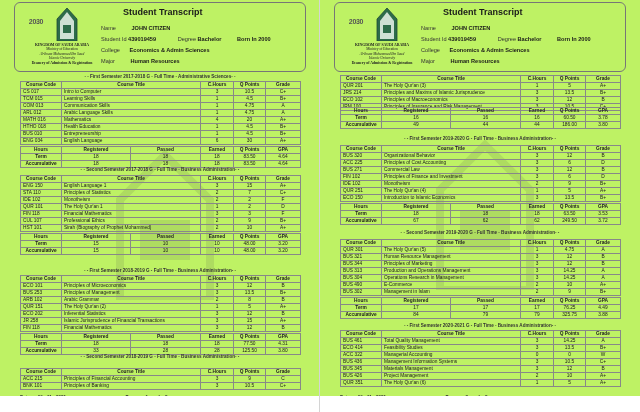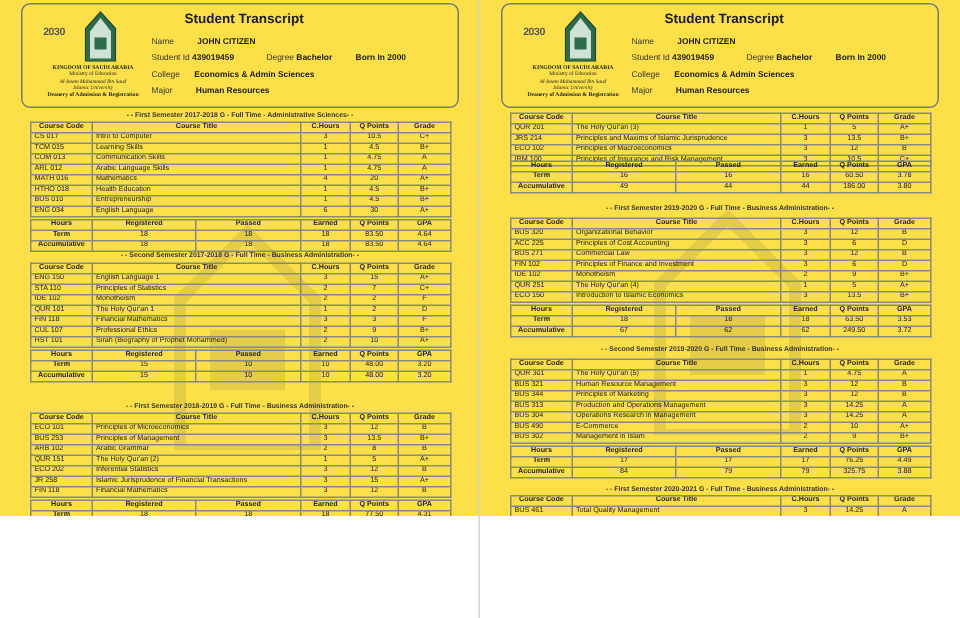--- a/index.html
+++ b/index.html
@@ -1,18 +1,18 @@
 <!DOCTYPE html>
 <html><head>
 <meta charset="utf-8">
 <style>
   * { box-sizing: border-box; margin: 0; padding: 0; }
   html, body { width: 640px; height: 412px; overflow: hidden; background: #ffffff; }
   body { font-family: "Liberation Sans", sans-serif; color: #1a1a1a; position: relative; }
-  .page { position: absolute; top: 0; width: 320px; height: 344px; background: #fde047; overflow: hidden; }
+  .page { position: absolute; top: 0; width: 320px; height: 396px; background: #bef264; overflow: hidden; }
   .page.left { left: 0; }
   .page.right { left: 320px; }
   .divider { position: absolute; left: 319px; top: 0; width: 1px; height: 412px; background: #d4d4d4; }
 
   .watermark { position: absolute; left: 110px; top: 150px; width: 110px; height: 150px; opacity: 0.12; pointer-events: none; }
 
   .header { position: absolute; left: 14px; top: 2px; width: 292px; height: 70px; border: 1.2px solid #777; border-radius: 6px; }
   .logo-wrap { position: absolute; left: 4px; top: 2px; width: 86px; height: 64px; }
   .v2030 { position: absolute; left: 6px; top: 10px; width: 22px; height: 14px; font-size: 7px; font-weight: bold; color: #555; text-align: center; line-height: 14px; letter-spacing: -0.3px; }
   .emblem { position: absolute; left: 36px; top: 2px; width: 24px; height: 34px; }

